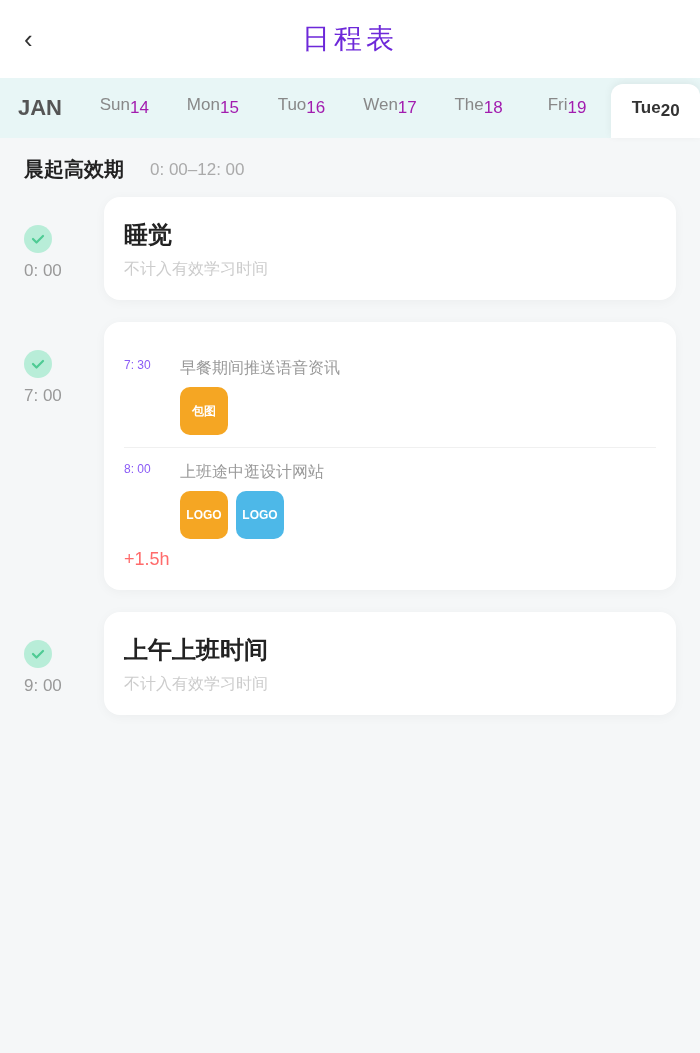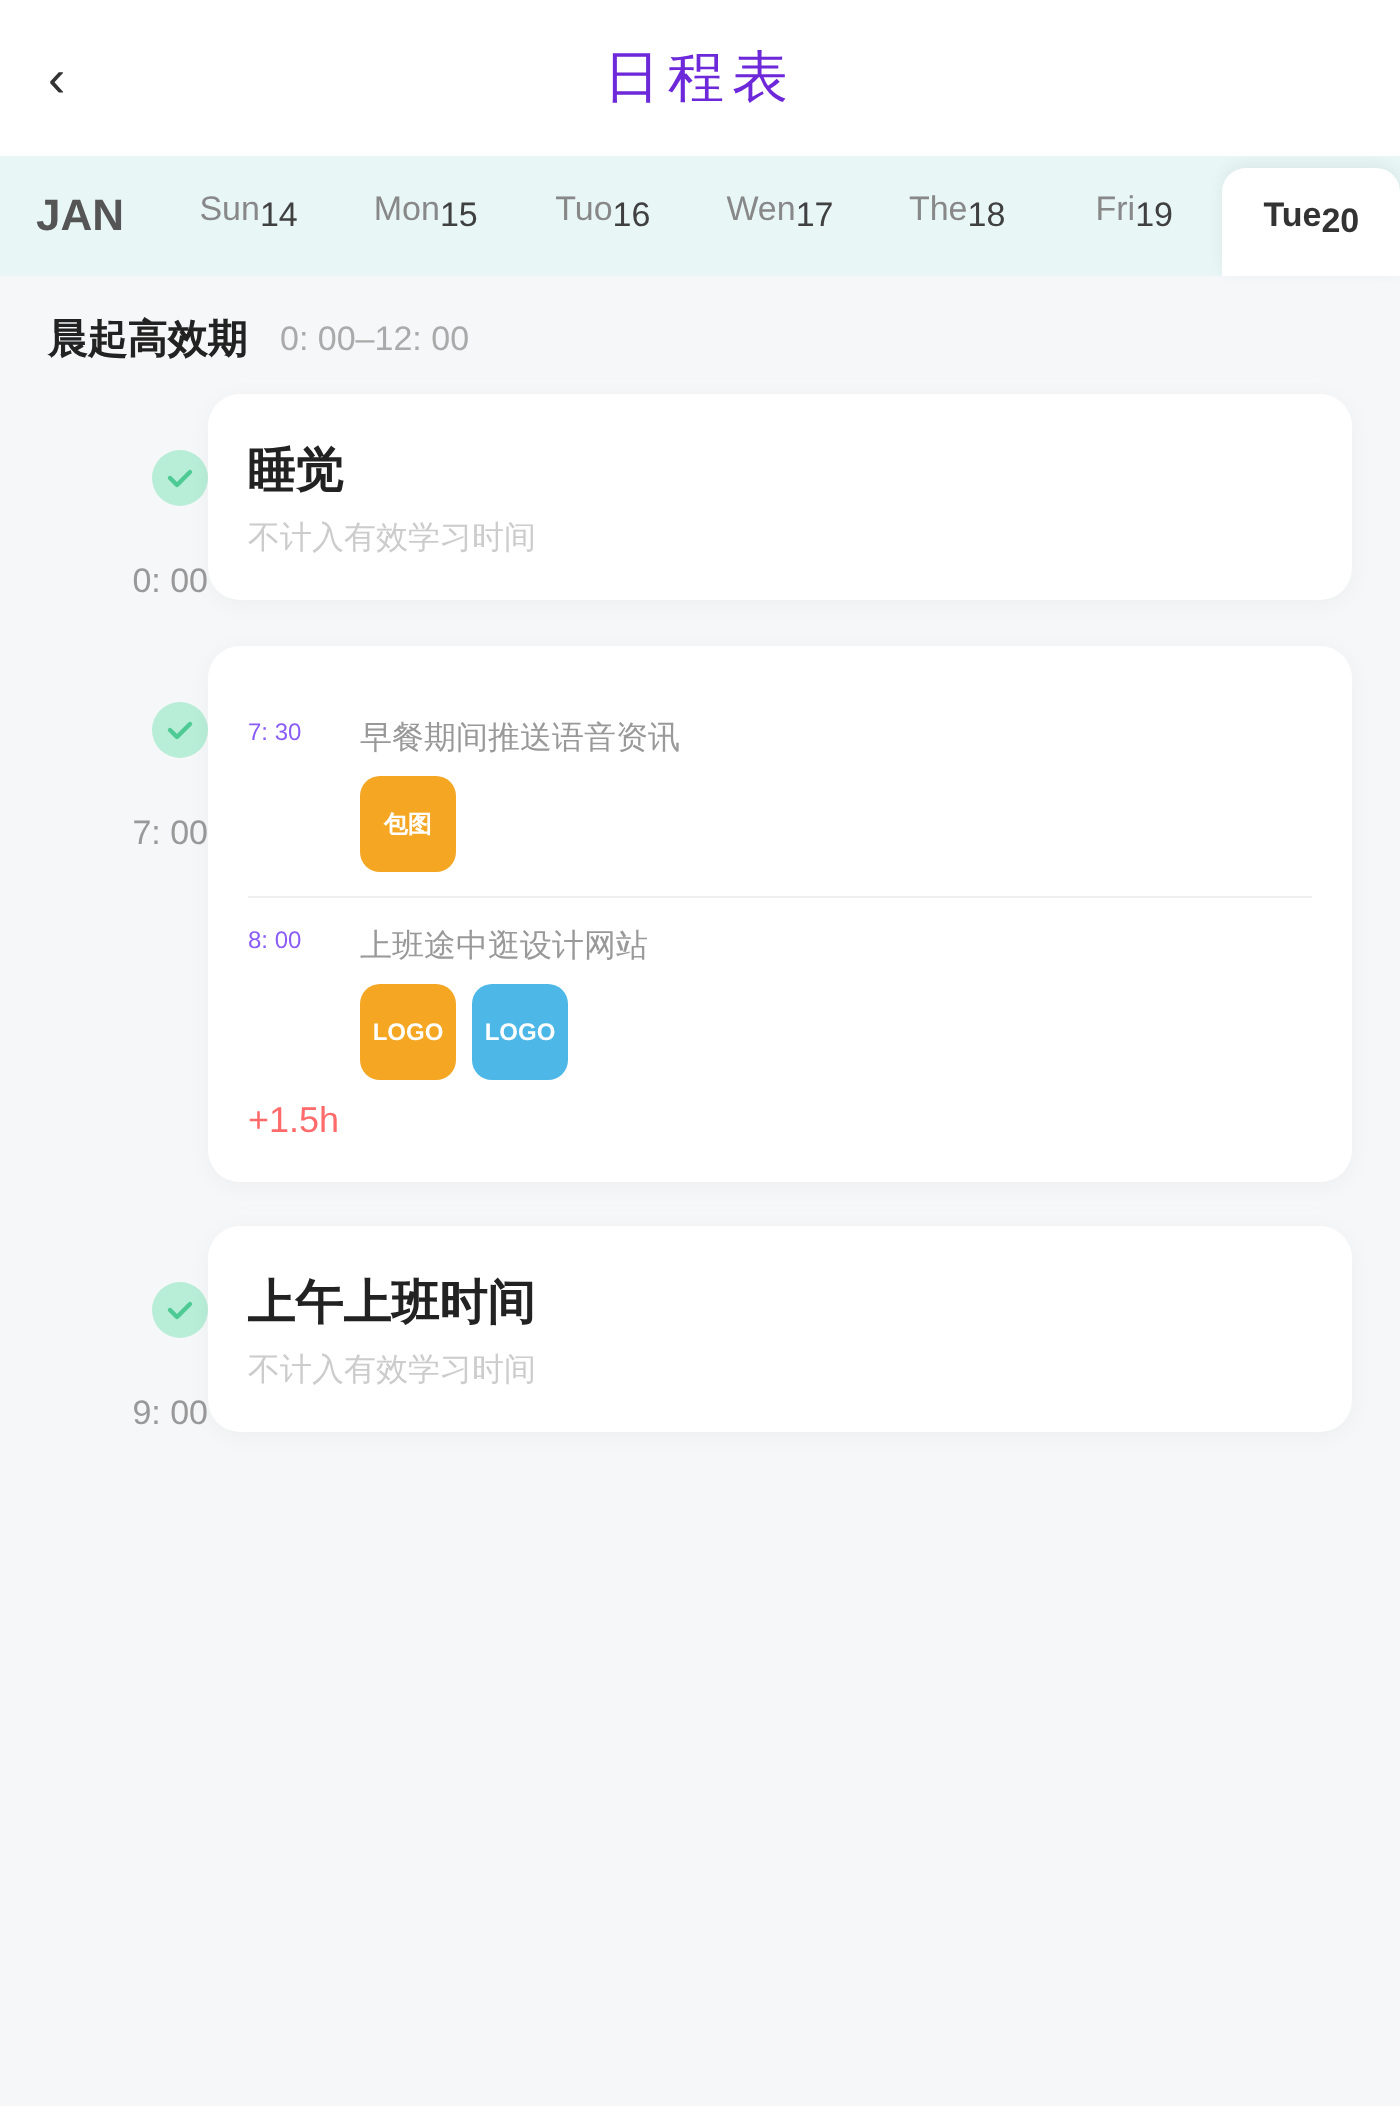--- a/index.html
+++ b/index.html
@@ -65,21 +65,21 @@
       padding: 14px 4px;
       cursor: pointer;
     }
     .calendar-day .day-name {
       font-size: 17px;
       color: #888;
       margin-bottom: 6px;
     }
     .calendar-day .day-num {
       font-size: 17px;
-      color: #404040;
+      color: #a21caf;
     }
     .calendar-day.active {
       background: #fff;
       border-radius: 12px 12px 0 0;
       margin: 6px 0 0 0;
       box-shadow: 0 -2px 8px rgba(0,0,0,0.06);
     }
     .calendar-day.active .day-name,
     .calendar-day.active .day-num {
       color: #333;
@@ -90,21 +90,21 @@
     .content {
       padding: 0 24px 32px 24px;
       background: #f5f7f8;
     }
 
     
     .section-label {
       display: flex;
       align-items: center;
       padding: 18px 0 14px 0;
-      gap: 16px;
+      gap: 26px;
     }
     .section-label-title {
       font-size: 20px;
       font-weight: 700;
       color: #222;
     }
     .section-label-time {
       font-size: 17px;
       color: #aaa;
     }
@@ -112,24 +112,23 @@
     
     .schedule-item {
       display: flex;
       align-items: flex-start;
       margin-bottom: 22px;
       gap: 0;
     }
     .schedule-left {
       display: flex;
       flex-direction: column;
-      align-items: flex-end;
+      align-items: flex-start;
       min-width: 80px;
       padding-top: 28px;
-      gap: 20px;
     }
     .check-icon {
       width: 28px;
       height: 28px;
       border-radius: 50%;
       background: #b8edd8;
       display: flex;
       align-items: center;
       justify-content: center;
       margin-bottom: 6px;

